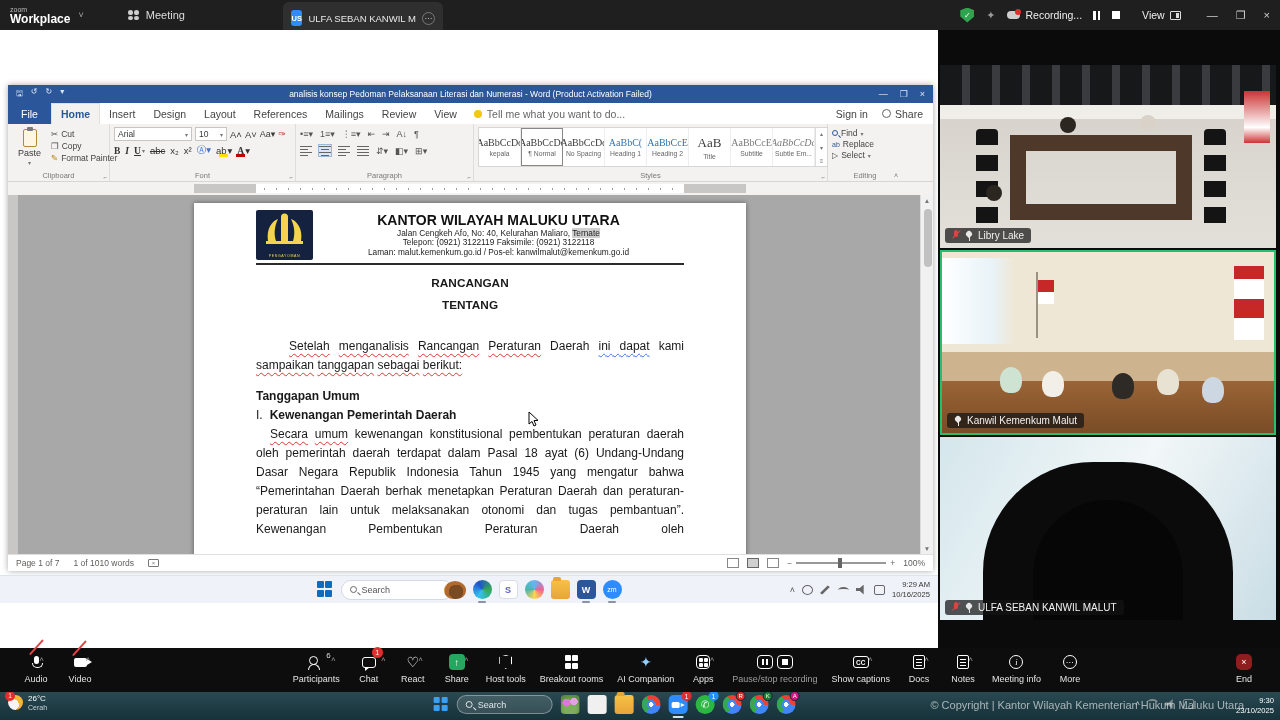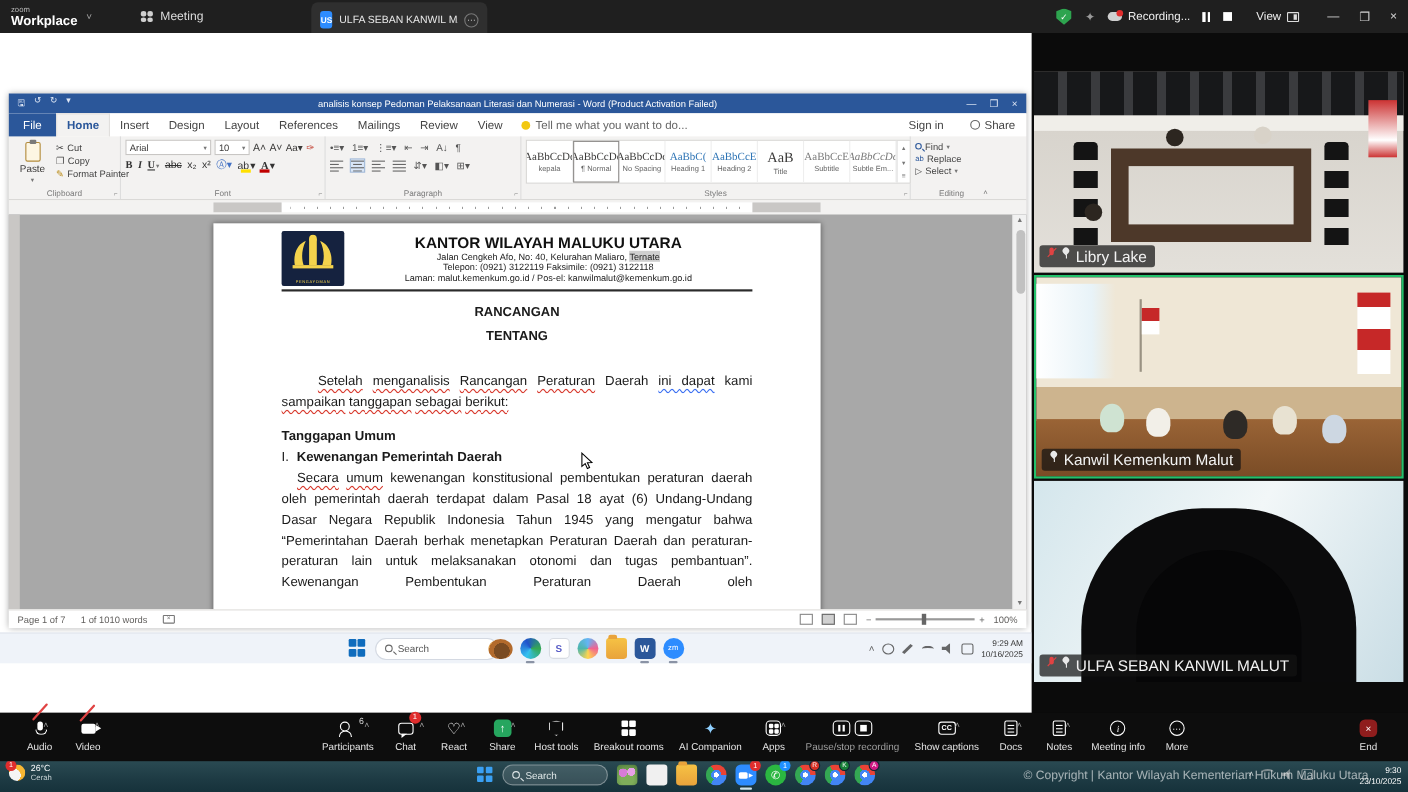--- a/index.html
+++ b/index.html
@@ -45,21 +45,21 @@
   .wtit{height:18px;background:#2b579a;color:#fff;display:flex;align-items:center;font-size:8.5px;position:relative;}
   .qat{display:flex;gap:8px;margin-left:8px;font-size:8px;color:#dfe7f5;}
   .wtit .t{position:absolute;left:0;right:0;text-align:center;pointer-events:none;}
   .wtit .wc{position:absolute;right:8px;display:flex;gap:12px;color:#dfe7f5;font-size:9px;}
   .wtabs{height:21px;background:#fff;display:flex;align-items:center;font-size:10.5px;color:#444;position:relative;}
   .wtab{padding:0 9px;height:100%;display:flex;align-items:center;}
   .wtab.file{background:#2b579a;color:#fff;padding:0 13px;}
   .wtab.active{color:#2b579a;border:1px solid #e1dfdd;border-bottom:none;background:#f3f2f1;font-weight:bold;}
   .tellme{display:flex;align-items:center;gap:5px;color:#666;margin-left:8px;}
   .bulb{width:8px;height:8px;border-radius:50%;background:#f2c811;}
-  .wtabs .right{position:absolute;right:10px;display:flex;gap:24px;align-items:center;color:#444;}
+  .wtabs .right{position:absolute;right:10px;display:flex;gap:14px;align-items:center;color:#444;}
   .shricon{width:9px;height:9px;border-radius:50%;border:1px solid #666;position:relative;}
   .ribbon{height:58px;background:#f3f2f1;border-bottom:1px solid #d8d6d4;display:flex;font-size:9px;color:#3b3a39;}
   .grp{border-right:1px solid #ddd;position:relative;display:flex;flex-direction:column;padding:3px 4px 0 4px;}
   .glabel{position:absolute;bottom:1px;left:0;right:0;text-align:center;font-size:7.5px;color:#7a7a7a;}
   .launch{position:absolute;right:2px;bottom:1px;font-size:6px;color:#888;}
   .clip{width:102px;}
   .clip .row2{display:flex;gap:4px;}
   .pastebtn{display:flex;flex-direction:column;align-items:center;gap:1px;padding:2px 6px;}
   .clipb{width:14px;height:18px;background:#fdf6e3;border:1px solid #b28a3a;border-radius:2px;position:relative;}
   .clipb::before{content:"";position:absolute;left:3px;top:-3px;width:6px;height:4px;background:#7a7a7a;border-radius:1px;}
@@ -155,21 +155,21 @@
   .trayico{width:11px;height:10px;position:relative;opacity:.8;}
   .wifi{border-top:2px solid #444;border-radius:50% 50% 0 0;height:6px;}
   .spk{background:#444;clip-path:polygon(0 35%,35% 35%,70% 0,70% 100%,35% 65%,0 65%);}
   .camtr{border:1.3px solid #444;border-radius:2px;}
   .pen{background:#444;clip-path:polygon(0 85%,70% 10%,90% 25%,20% 100%);}
   .sync{border:1.3px solid #444;border-radius:50%;}
 
   
   .tile{position:absolute;left:2px;width:336px;overflow:hidden;background:#222;}
   .tile.activeb{border:2px solid #23c16b;}
-  .nlab{position:absolute;left:5px;bottom:5px;background:rgba(20,20,20,.72);border-radius:3px;padding:2px 7px;display:flex;align-items:flex-start;gap:5px;font-size:14px;color:#f2f2f2;z-index:6;white-space:nowrap;}
+  .nlab{position:absolute;left:5px;bottom:5px;background:rgba(20,20,20,.72);border-radius:3px;padding:2px 7px;display:flex;align-items:flex-end;gap:5px;font-size:10px;color:#f2f2f2;z-index:6;white-space:nowrap;}
   .micmute{width:8px;height:11px;position:relative;flex:none;}
   .micmute::before{content:"";position:absolute;left:2px;top:0;width:4px;height:7px;background:#e04343;border-radius:2px;}
   .micmute::after{content:"";position:absolute;left:-1px;top:4px;width:11px;height:1.4px;background:#e04343;transform:rotate(-45deg);}
   .pinico{width:8px;height:10px;position:relative;flex:none;}
   .pinico::before{content:"";position:absolute;left:1px;top:0;width:6px;height:6px;background:#e8e8e8;border-radius:50% 50% 50% 0;transform:rotate(-45deg);}
   .pinico::after{content:"";position:absolute;left:3.6px;top:6px;width:1.2px;height:4px;background:#e8e8e8;}
   
   .sc1{position:absolute;inset:0;background:linear-gradient(#8e8a84,#d8d4cd 30%,#e3e0da);}
   .sc1 .wallrow{position:absolute;left:0;right:0;top:0;height:40px;background:repeating-linear-gradient(90deg,#17181a 0 22px,#3a3b3e 22px 30px);}
   .sc1 .shelf{position:absolute;left:0;right:0;top:40px;height:14px;background:#f0eee9;}

